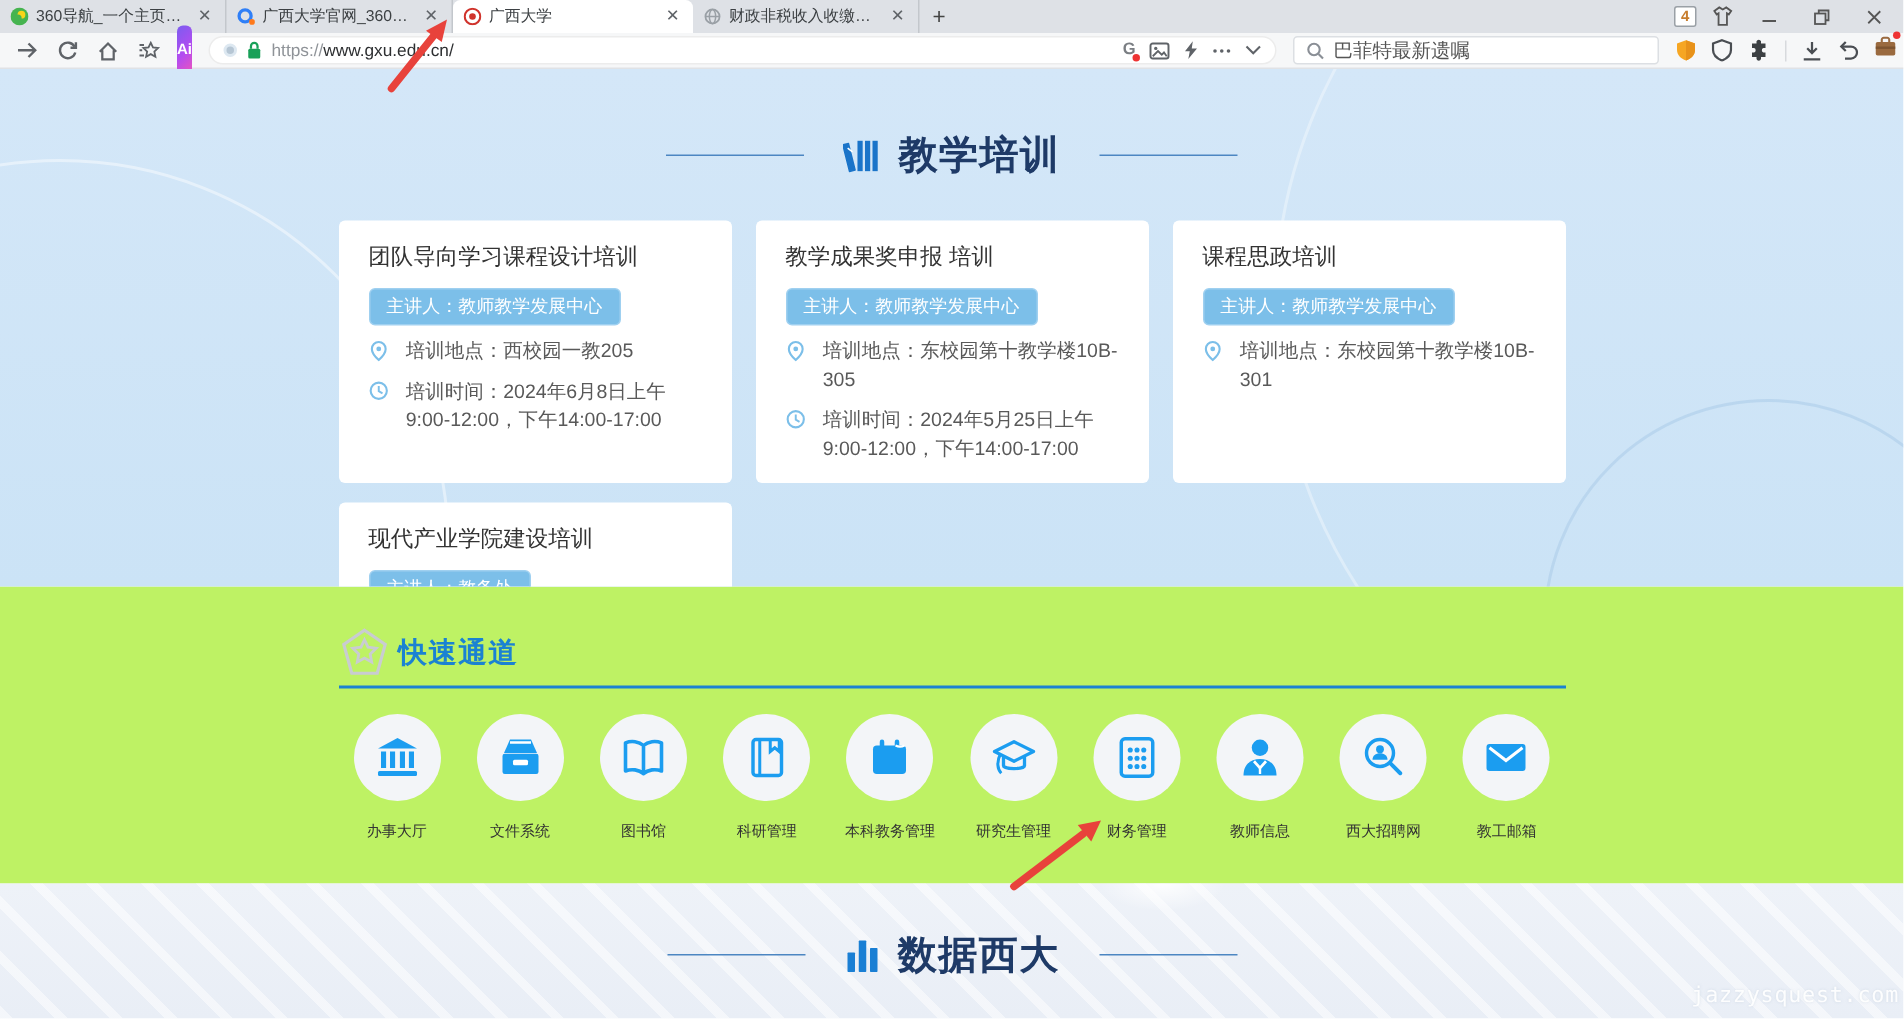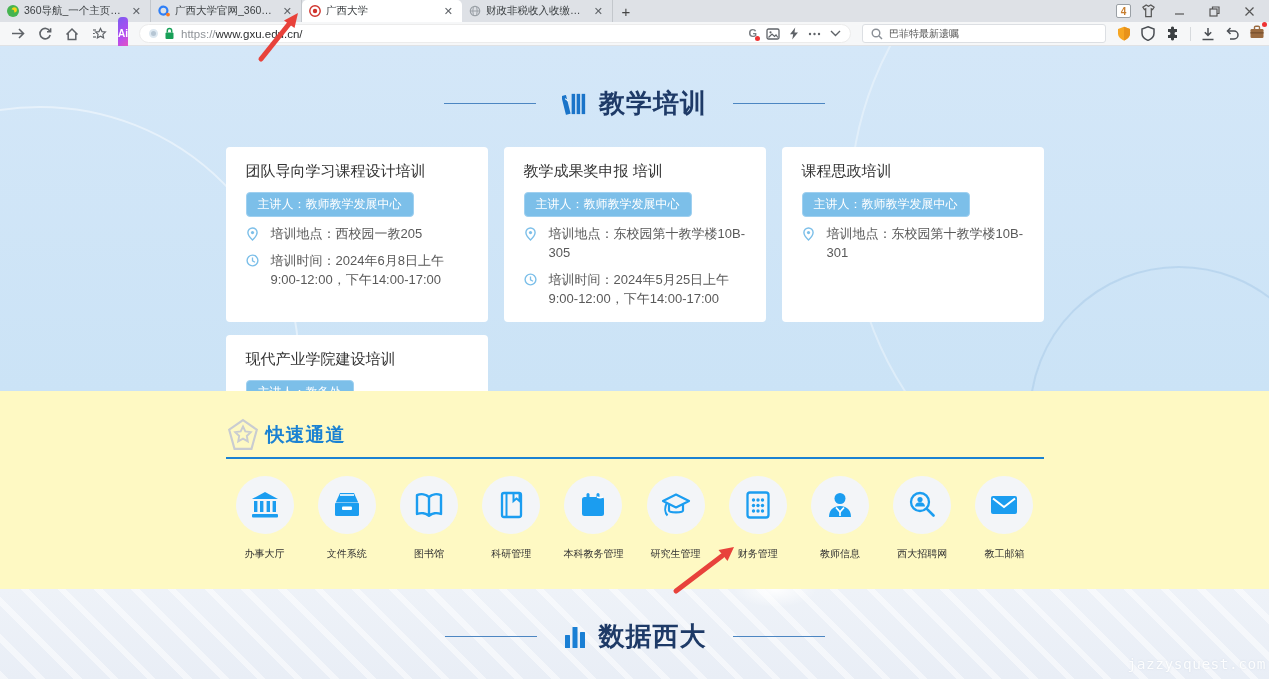--- a/index.html
+++ b/index.html
@@ -28,21 +28,21 @@
               display:flex;align-items:center;gap:6px;padding:0 9px;cursor:text}
   .reader-dot{width:9px;height:9px;border-radius:50%;background:#b6c6d4;border:2px solid #dde8f1}
   .url{font-size:11.5px;white-space:nowrap}
   .url .scheme{color:#8f9398}
   .url .host{color:#2d2f31}
   .ab-right{margin-left:auto;display:flex;align-items:center;gap:9px}
   .g-ic{position:relative;font-size:11px;font-weight:bold;color:#7a7e83;line-height:1}
   .g-ic .dot{position:absolute;right:-3px;bottom:-2px;width:5px;height:5px;border-radius:50%;background:#e33}
   .searchbox{flex:0 0 244px;height:19px;background:#fff;border:1px solid #dcdfe3;border-radius:3px;
              display:flex;align-items:center;gap:6px;padding:0 8px;cursor:text}
-  .searchbox .q{font-size:10px;color:#555;white-space:nowrap}
+  .searchbox .q{font-size:13px;color:#555;white-space:nowrap}
   .tb-right{margin-left:auto;display:flex;align-items:center;gap:10px}
   .vsep{width:1px;height:14px;background:#d7dadd}
   .brief{position:relative}
   .brief .dot{position:absolute;right:-2px;top:-3px;width:5px;height:5px;border-radius:50%;background:#e33}
 
   
   .page{position:relative;height:633px;background:#fff}
   .sec-blue{height:345px;background:linear-gradient(180deg,#d4e7f8,#cbe3f6);position:relative;overflow:hidden;padding-top:40px}
   .deco{position:absolute;border:2px solid rgba(255,255,255,.45);border-radius:50%;pointer-events:none}
   .deco.d1{width:520px;height:520px;left:-220px;top:60px}
@@ -54,21 +54,21 @@
   .stitle{display:flex;align-items:center;gap:10px;font-size:26px;font-weight:bold;color:#1e3a67;letter-spacing:1px}
 
   .cards{width:818px;margin:26px auto 0;display:grid;grid-template-columns:1fr 1fr 1fr;gap:13px 16px;position:relative}
   .card{background:#fff;border-radius:4px;padding:15px 20px 14px;min-height:110px}
   .card-title{font-size:15px;color:#333}
   .speaker{display:inline-block;margin-top:11px;background:#7cbfe9;color:#fff;font-size:12px;
            padding:3px 11px;border-radius:4px;border:1px solid #9fd0f0}
   .info{display:flex;align-items:flex-start;gap:12px;margin-top:8px;font-size:13px;color:#595959;line-height:1.45}
   .info svg{flex:none;margin-top:2px}
 
-  .sec-white{height:198px;background:#fef9c3;padding-top:27px}
+  .sec-white{height:198px;background:#bef264;padding-top:27px}
   .quick-head{width:818px;margin:0 auto;display:flex;align-items:center;gap:6px;
               border-bottom:2px solid #1b82d2;padding-bottom:5px}
   .quick-head .qt{font-size:19px;font-weight:bold;color:#1b82d2;letter-spacing:1px}
   .quick-row{width:818px;margin:17px auto 0;display:flex;justify-content:space-between}
   .quick-item{display:flex;flex-direction:column;align-items:center;gap:13px;width:78px;cursor:pointer}
   .qcircle{width:58px;height:58px;border-radius:50%;background:#f3f5f8;display:flex;align-items:center;justify-content:center}
   .qlabel{font-size:10px;color:#333;white-space:nowrap}
 
   .sec-gray{height:90px;background:
       radial-gradient(60px 26px at 775px 0px, rgba(255,255,255,.95), rgba(255,255,255,0) 70%),

